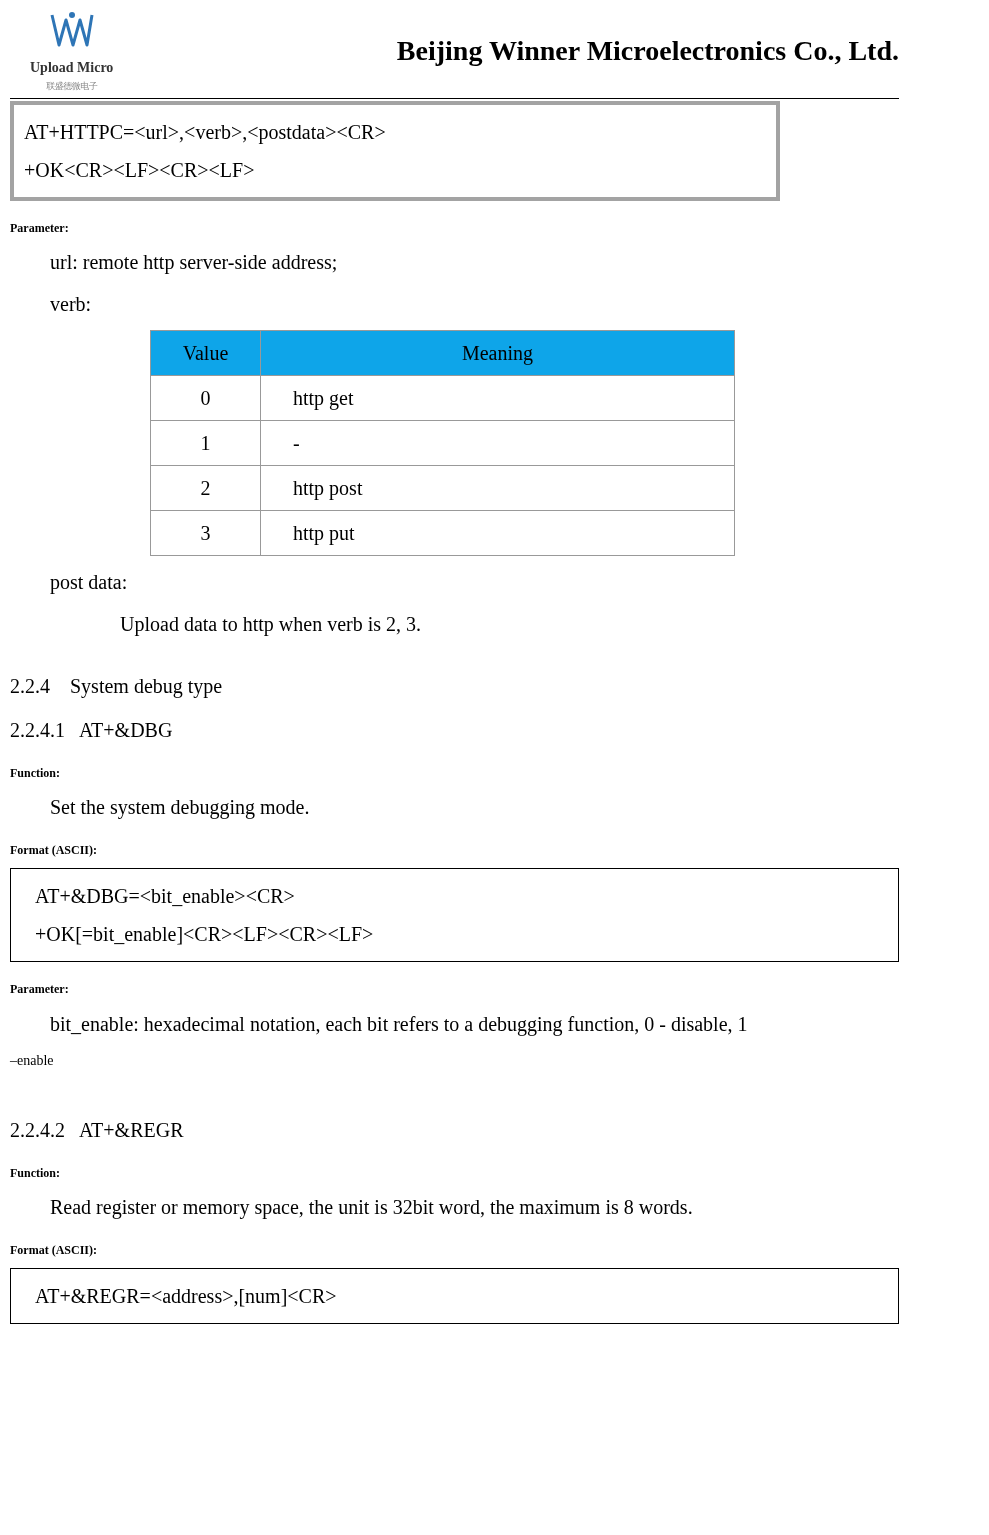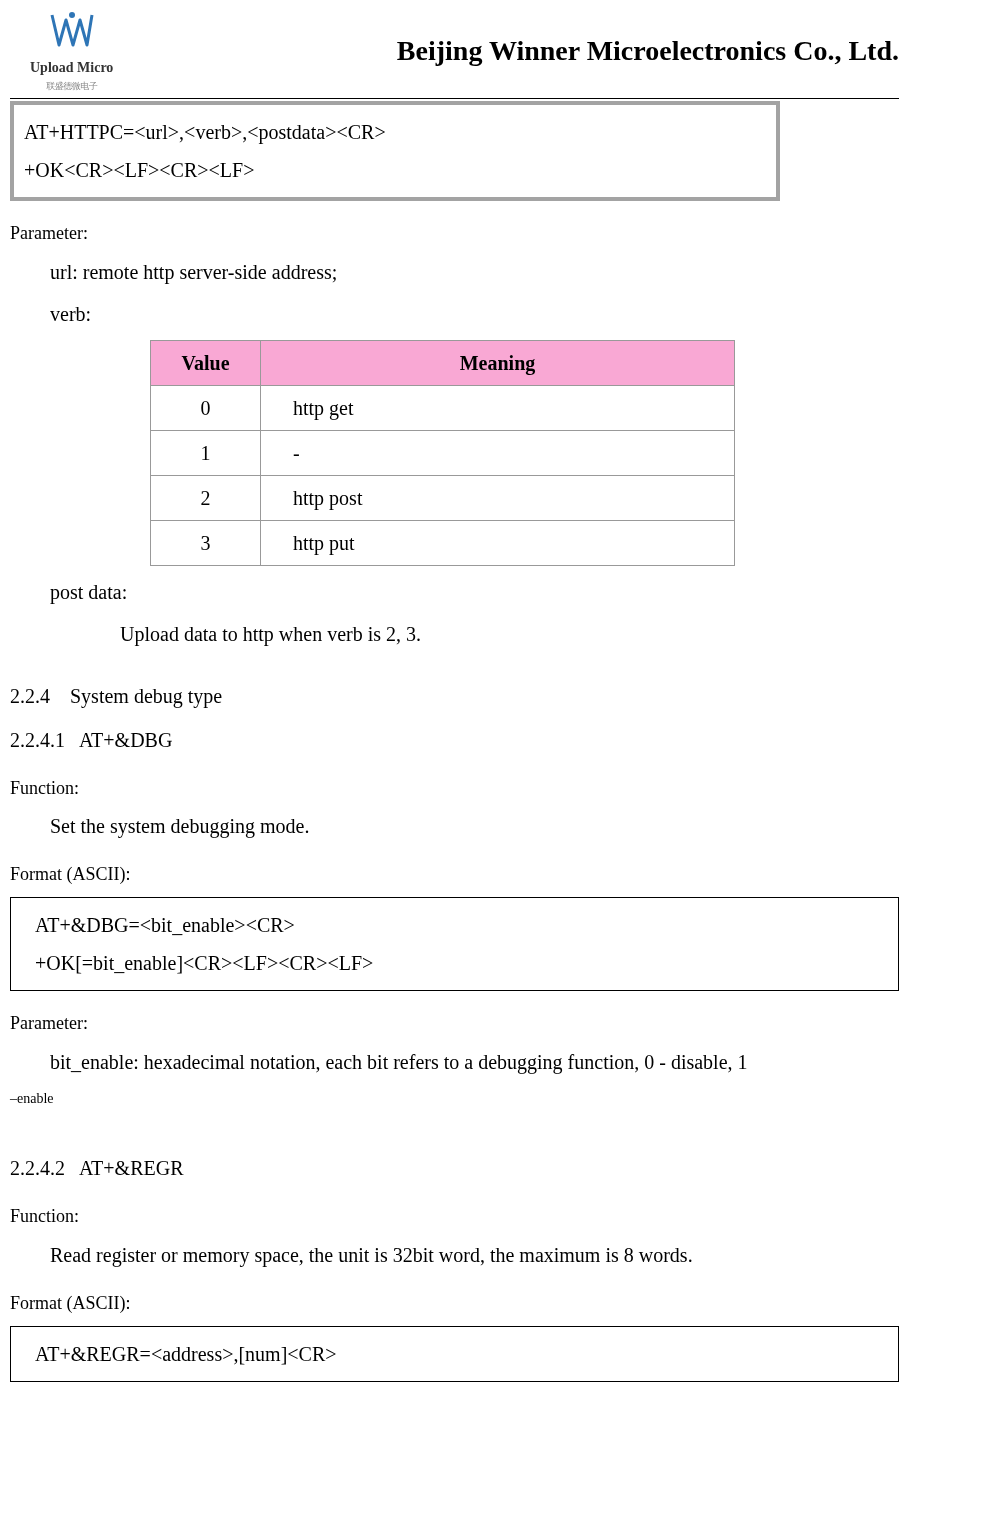--- a/index.html
+++ b/index.html
@@ -67,45 +67,44 @@
     }
     .code-box-wide {
       border: 4px solid #a3a3a3;
       padding: 8px 10px;
       margin: 0 0 8px 0;
       font-size: 20px;
       line-height: 1.9;
       width: 770px;
     }
     .section-label {
-      font-weight: normal;
-      font-size: 18px;
+      font-weight: bold;
+      font-size: 12px;
       margin: 18px 0 8px 0;
     }
     .param {
       margin-left: 40px;
       margin-bottom: 10px;
       font-size: 20px;
     }
     .verb-table {
       border-collapse: collapse;
       margin-left: 140px;
       margin-bottom: 10px;
       width: 585px;
     }
     .verb-table th, .verb-table td {
       border: 1px solid #999;
       padding: 6px 10px;
       font-size: 20px;
       font-weight: normal;
     }
     .verb-table th {
-      background: #f9a8d4;
-      text-align: center;
-      font-weight: bold;
+      background: #0ea5e9;
+      text-align: center;
     }
     .verb-table .col1 {
       width: 110px;
       text-align: center;
     }
     .verb-table .col2 {
       text-align: left;
       padding-left: 32px;
     }
     .verb-table th.col2h {

